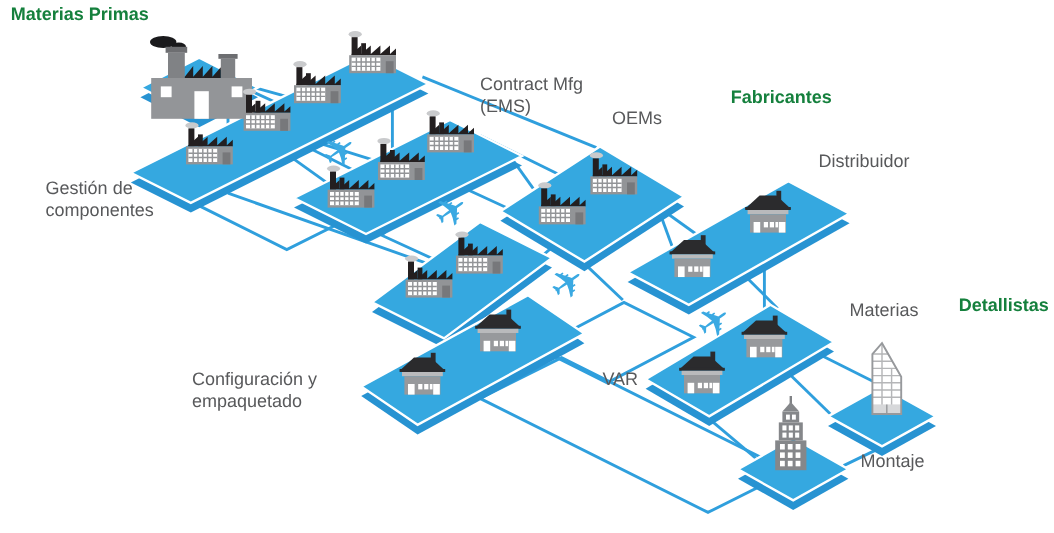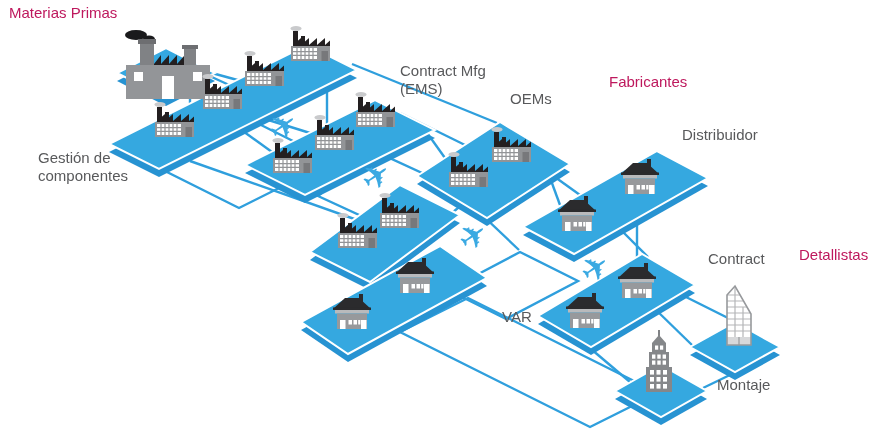--- a/index.html
+++ b/index.html
@@ -13,22 +13,22 @@
   #scene{position:absolute;left:0;top:0;}
   .lbl{
     position:absolute;
     font-size:15px;
     line-height:18px;
     color:#58595b;
     white-space:pre-line;
   }
   .hd{
     font-size:15px;
-    font-weight:normal;
-    color:#be185d;
+    font-weight:bold;
+    color:#15803d;
   }
 </style>
 </head>
 <body>
 
 <div id="stage">
 
   <svg id="scene" width="878" height="444" viewBox="0 0 878 444" xmlns="http://www.w3.org/2000/svg" xmlns:xlink="http://www.w3.org/1999/xlink">
     <defs>
       <symbol id="sym-factory" viewBox="0 0 44 38">
@@ -199,16 +199,18 @@
   <div class="lbl hd" style="left:9px;top:4px">Materias Primas</div>
   <div class="lbl hd" style="left:609px;top:73px">Fabricantes</div>
   <div class="lbl hd" style="left:799px;top:246px">Detallistas</div>
 
   <div class="lbl" style="left:38px;top:149px">Gestión de
 componentes</div>
   <div class="lbl" style="left:400px;top:62px">Contract Mfg
 (EMS)</div>
   <div class="lbl" style="left:510px;top:90px">OEMs</div>
   <div class="lbl" style="left:682px;top:126px">Distribuidor</div>
+  <div class="lbl" style="left:160px;top:308px">Configuración y
+empaquetado</div>
   <div class="lbl" style="left:502px;top:308px">VAR</div>
-  <div class="lbl" style="left:708px;top:250px">Contract</div>
+  <div class="lbl" style="left:708px;top:250px">Materias</div>
   <div class="lbl" style="left:717px;top:376px">Montaje</div>
 </div>
 
 </body></html>

